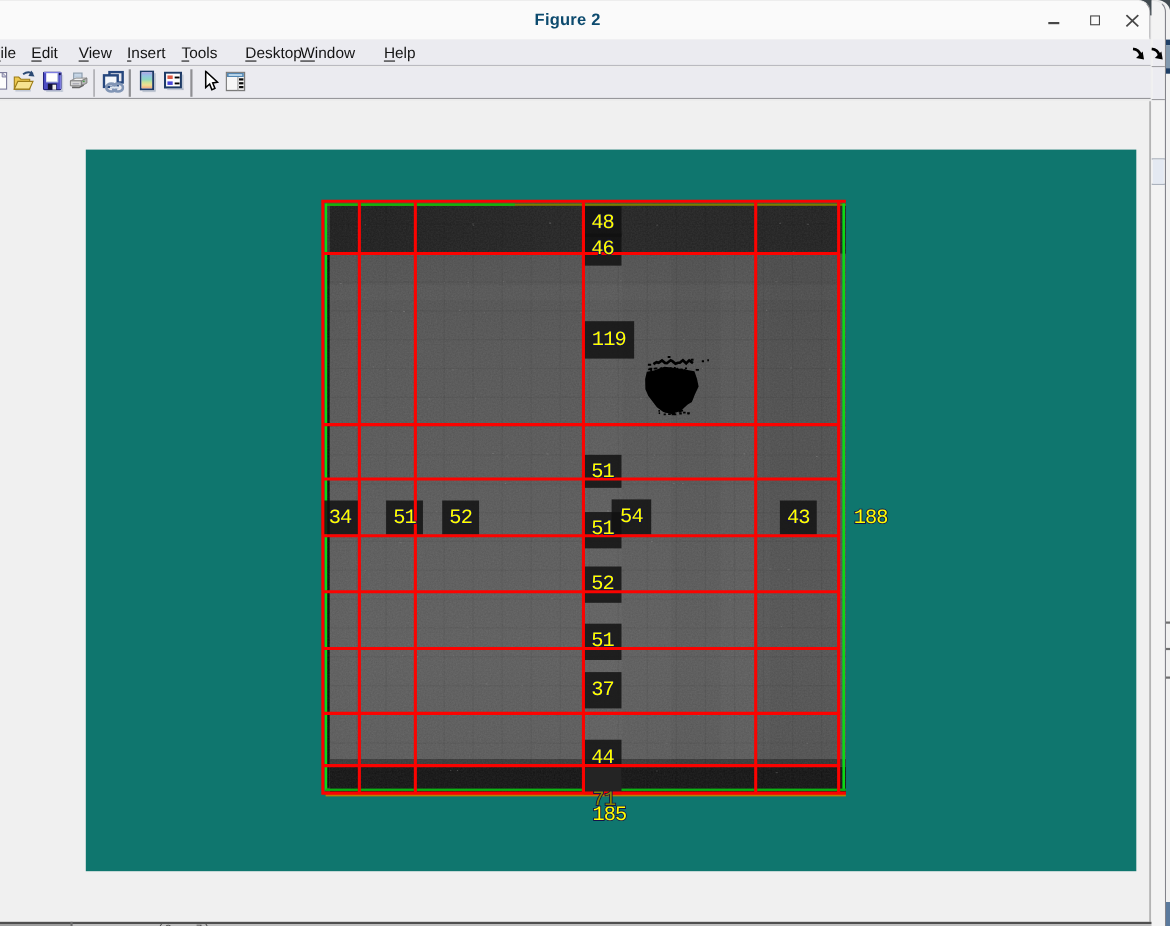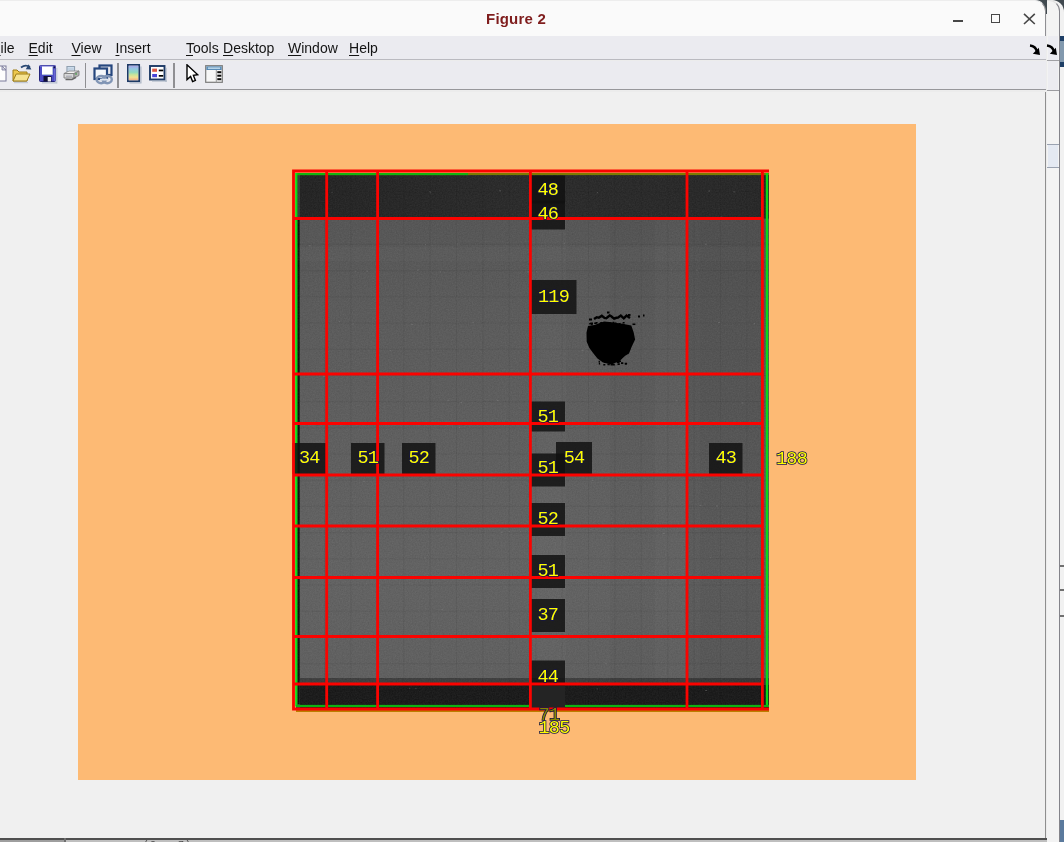--- a/index.html
+++ b/index.html
@@ -1,31 +1,31 @@
 <!DOCTYPE html>
 <html><head><meta charset="utf-8">
 <style>
 * { margin:0; padding:0; box-sizing:border-box; }
 html,body { width:1064px; height:842px; overflow:hidden; background:#ececec;
   font-family:"Liberation Sans", sans-serif; }
 #titlebar { position:absolute; left:-14px; top:0; width:1060px; height:36px;
   background:#fafafa; border-top:1px solid #ededed; border-right:1.2px solid #8f8f93;
   border-top-right-radius:11px; }
 #title { position:absolute; left:456px; top:10px; width:120px; text-align:center;
-  font-size:15px; font-weight:bold; color:#7f1d1d; letter-spacing:0.2px;}
+  font-size:15px; font-weight:bold; color:#0c4a6e; letter-spacing:0.2px;}
 #menubar { position:absolute; left:-14px; top:36px; width:1060px; height:24px;
   background:#ebebf0; border-bottom:1px solid #babac0; }
 .mi { position:absolute; top:40px; font-size:14px; color:#141414; }
 .mn { text-decoration:underline; text-underline-offset:2px; }
 #toolbar { position:absolute; left:-14px; top:61px; width:1060px; height:29px;
   background:#ebebf0; border-bottom:1.5px solid #97979b; }
 #canvas { position:absolute; left:-14px; top:91.5px; width:1060px; height:746.5px;
   background:#f0f0f0; border-right:1.5px solid #8e8e8e; }
-#axes { position:absolute; left:78px; top:124px; width:838px; height:656px;
-  background:#fdba74; }
+#axes { position:absolute; left:78px; top:136px; width:955px; height:656px;
+  background:#0f766e; }
 #botline { position:absolute; left:0; top:838.4px; width:1047px; height:1.6px; background:#4f4f4f; }
 #botstrip { position:absolute; left:0; top:840px; width:1047px; height:2px; background:#bfbfbf; }
 #rightback { position:absolute; left:1046.5px; top:0; width:17.5px; height:842px; background:#f1f1f1; border-top-right-radius:12px; }
 </style></head><body>
 <div style="position:absolute;left:1035px;top:0;width:29px;height:14px;background:#414a50"></div>
 <div id="rightback"></div>
 <div id="titlebar"></div>
 <div id="menubar"></div>
 <div id="toolbar"></div>
 <div id="canvas"></div>
@@ -37,23 +37,23 @@
   <path d="M1 0.8 L11.8 11 M11.8 0.8 L1 11" stroke="#474747" stroke-width="1.6"></path>
   </svg>
 
 <div style="position:absolute;left:36px;top:36px;width:1010px;height:24px">
   <div style="position:absolute;left:-36px;top:0;width:100%"></div>
 </div>
 <div class="mi" style="left:-8px"><span class="mn">F</span>ile</div>
 <div class="mi" style="left:28.5px"><span class="mn">E</span>dit</div>
 <div class="mi" style="left:71.5px"><span class="mn">V</span>iew</div>
 <div class="mi" style="left:115.5px"><span class="mn">I</span>nsert</div>
-<div class="mi" style="left:186px"><span class="mn">T</span>ools</div>
+<div class="mi" style="left:165px"><span class="mn">T</span>ools</div>
 <div class="mi" style="left:223px"><span class="mn">D</span>esktop</div>
-<div class="mi" style="left:288px"><span class="mn">W</span>indow</div>
+<div class="mi" style="left:273px"><span class="mn">W</span>indow</div>
 <div class="mi" style="left:349px"><span class="mn">H</span>elp</div>
 <div style="position:absolute;left:1029px;top:42px"><svg width="12" height="12" viewBox="0 0 12 12">
       <path d="M1 1.5 q5.5 0.5 7 6" fill="none" stroke="#000" stroke-width="2.6"></path>
       <path d="M9.8 3.8 L11 11 L3.8 9.8 Z" fill="#000"></path>
     </svg></div>
 
 <svg style="position:absolute;left:-6px;top:65px" width="14" height="18" viewBox="0 0 14 18">
 <rect x="1" y="1" width="11" height="15" fill="#fdfdfd" stroke="#7a7a9a" stroke-width="1"></rect>
 <path d="M8 1 L12 5 L8 5 Z" fill="#cfcfe0" stroke="#7a7a9a" stroke-width="0.8"></path>
 </svg>

